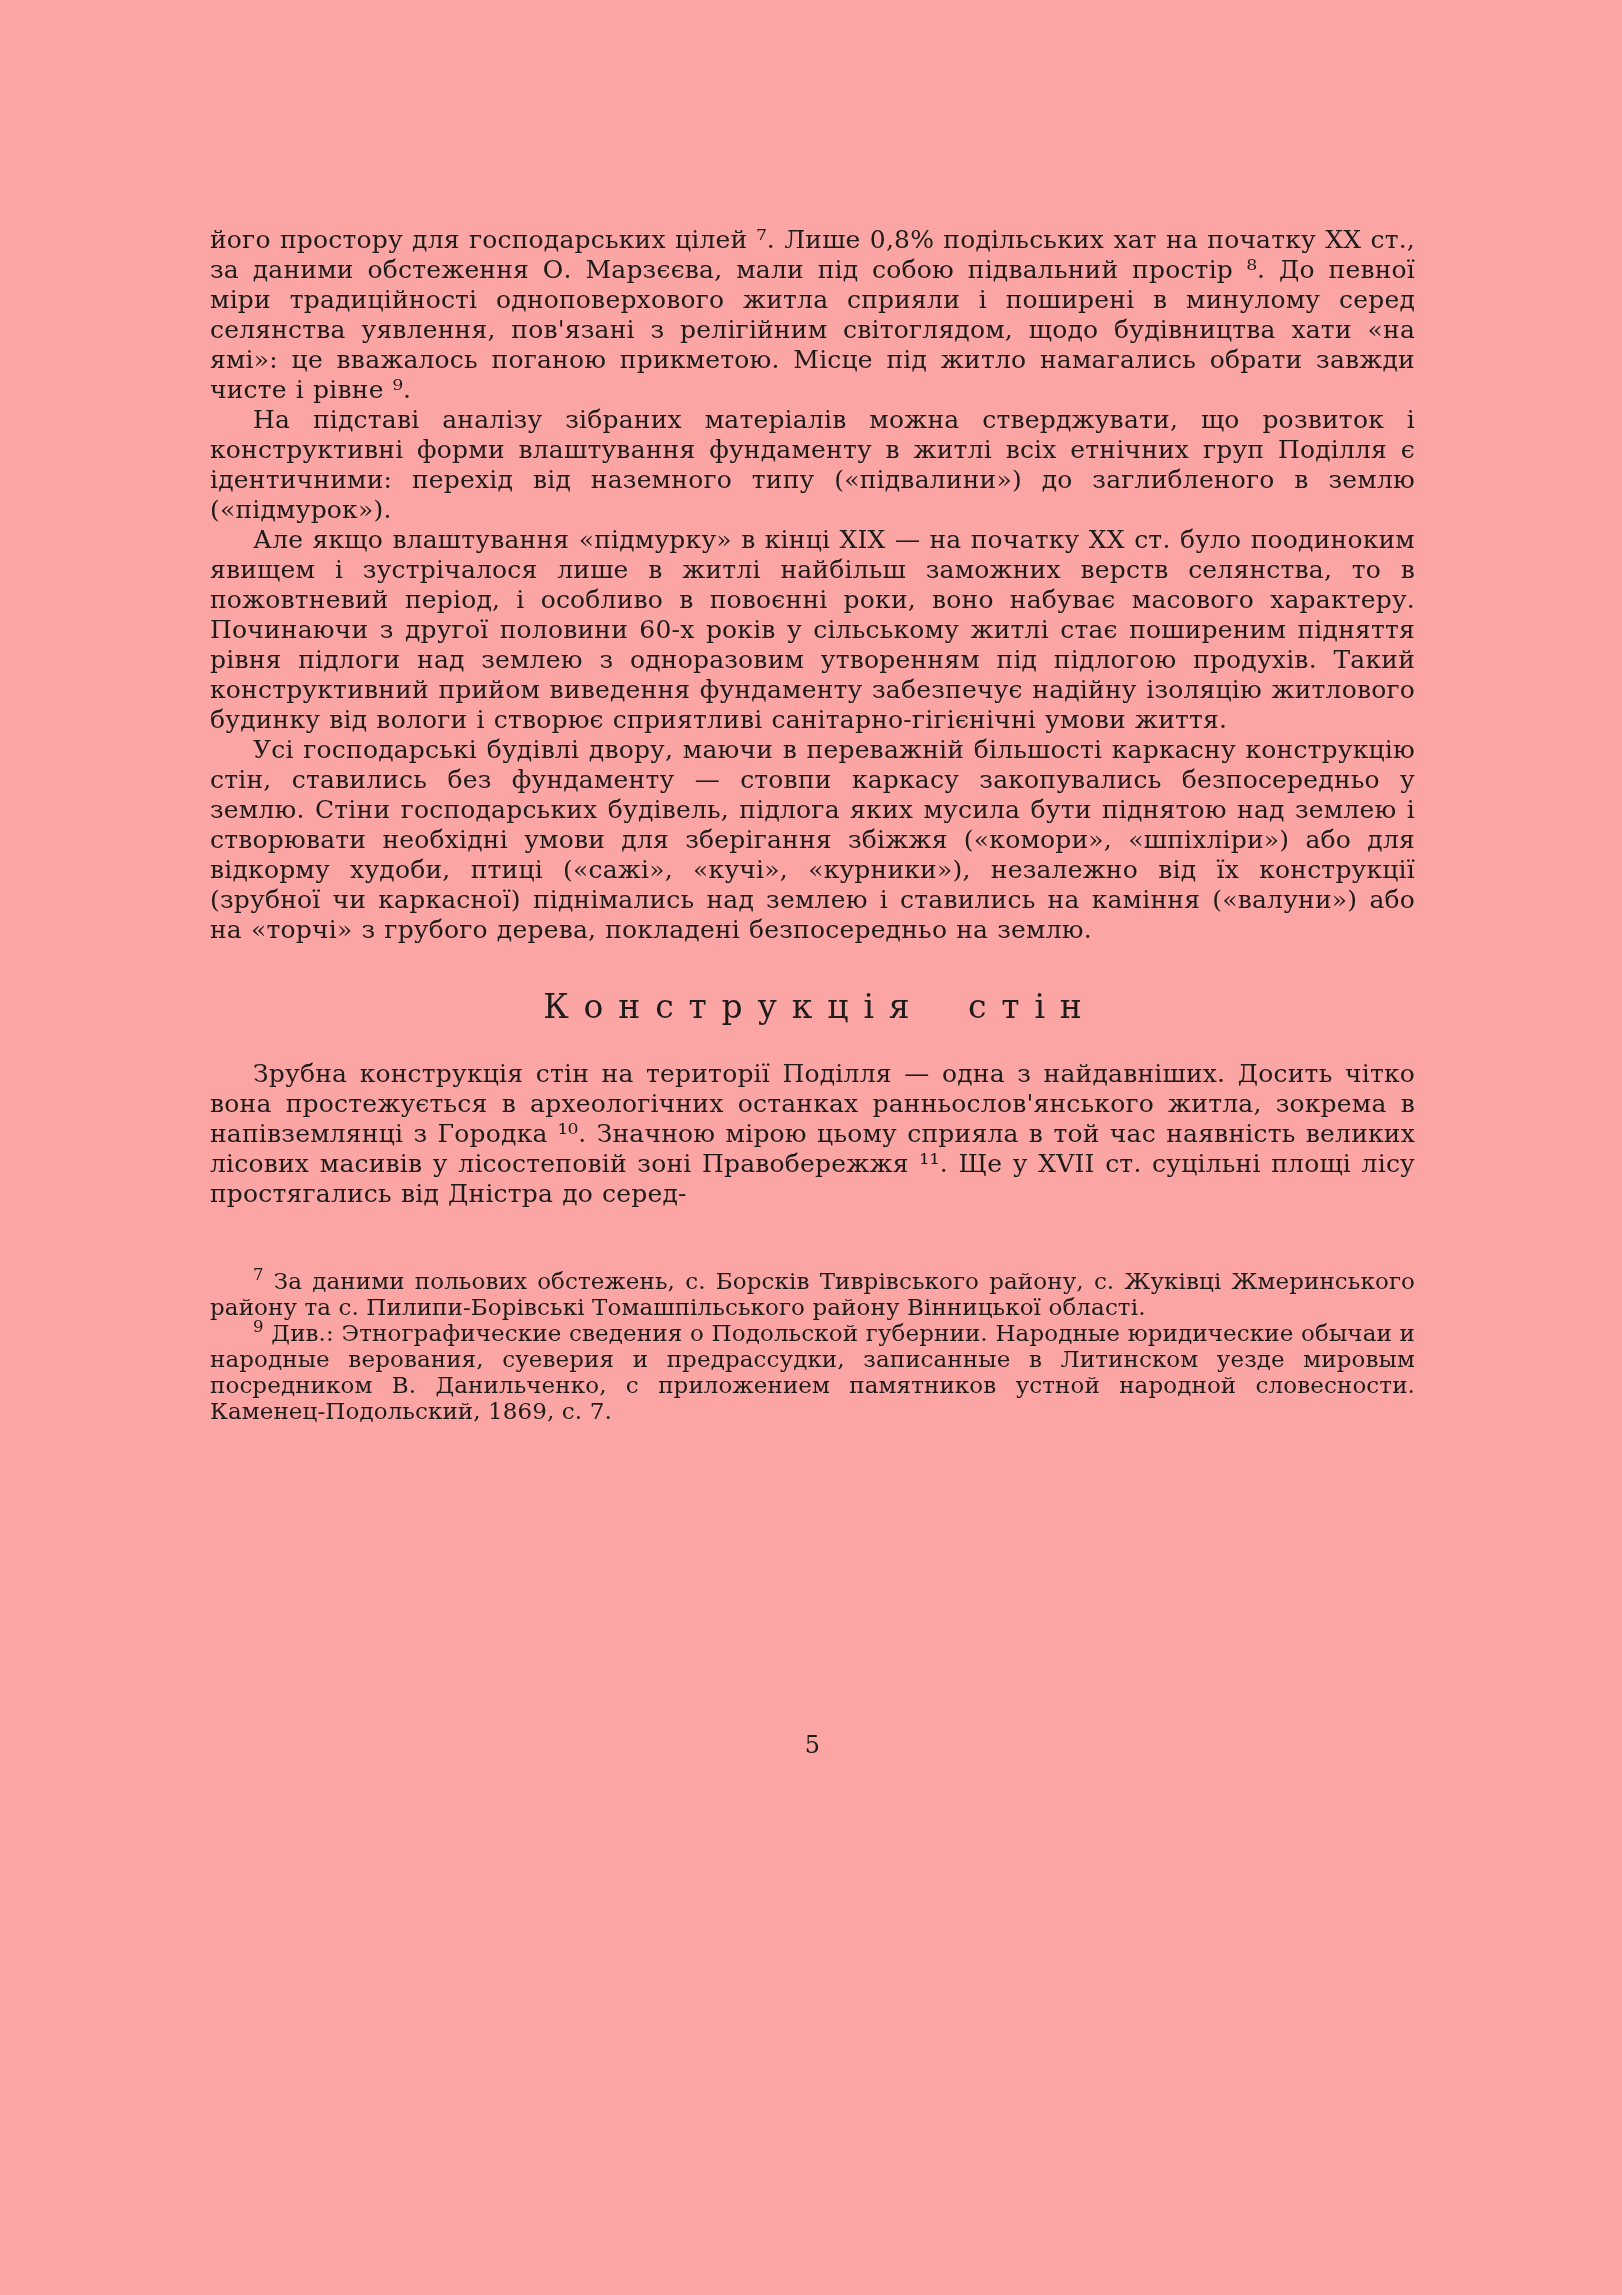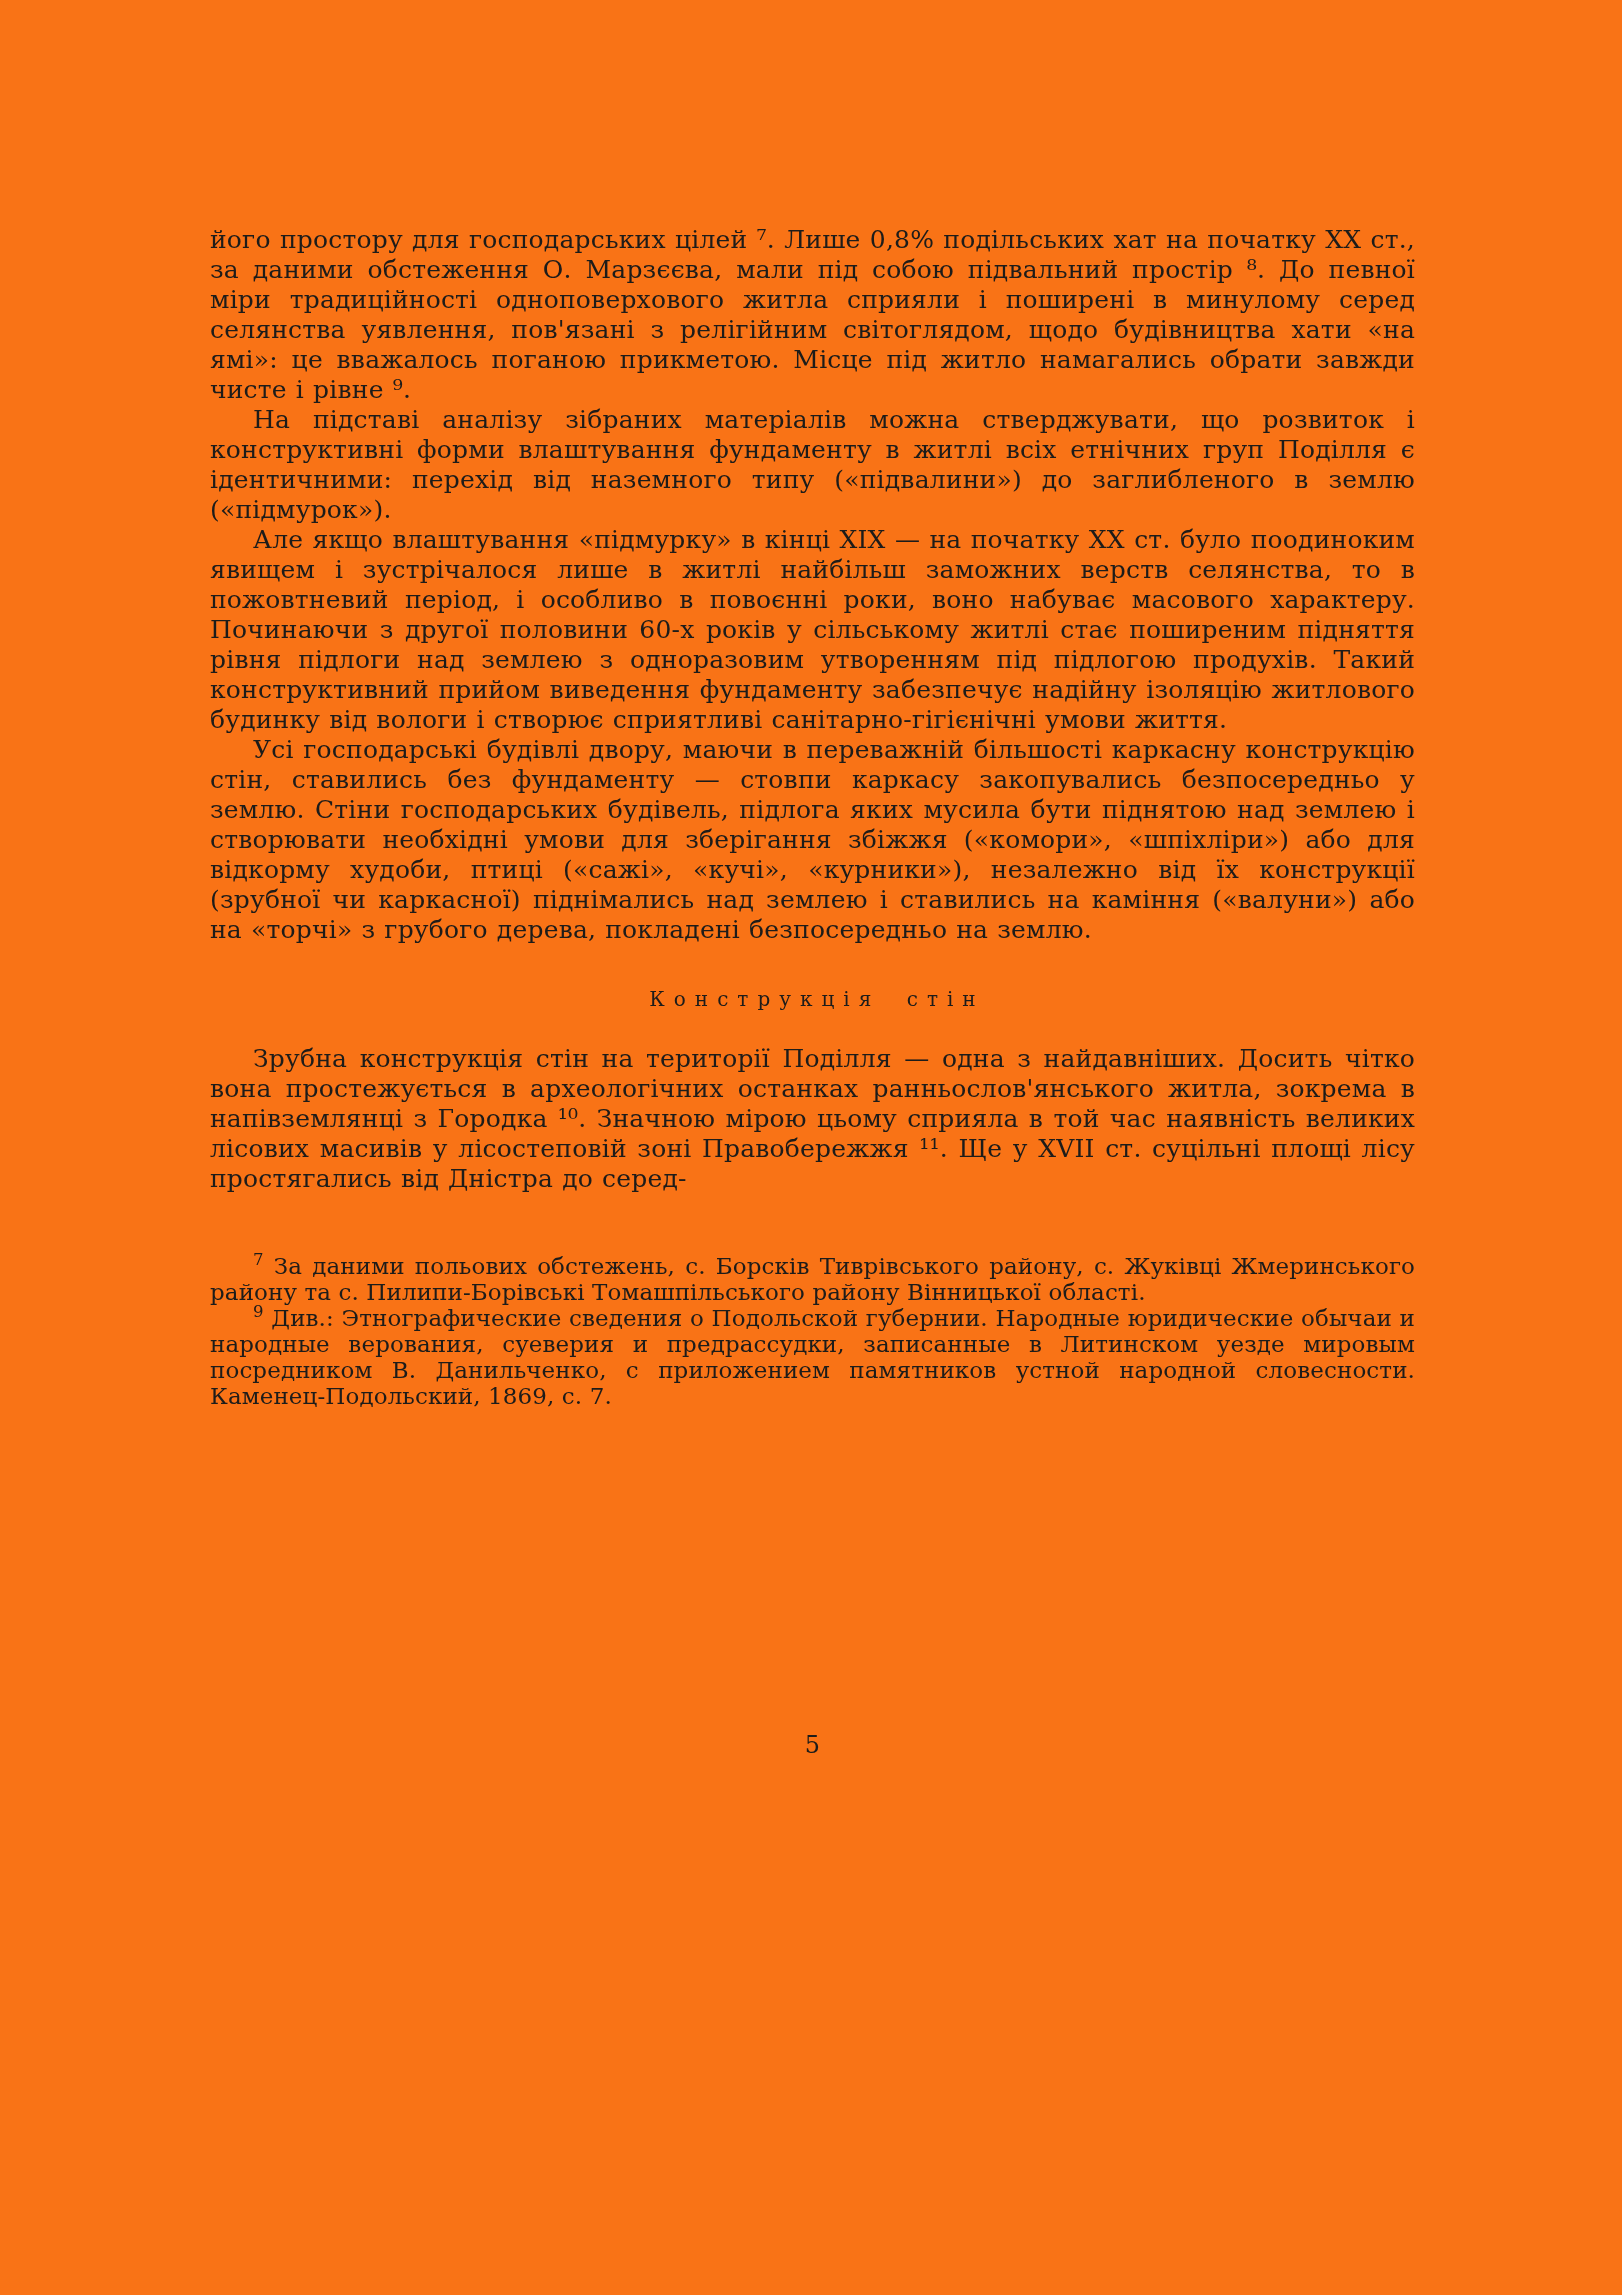--- a/index.html
+++ b/index.html
@@ -4,21 +4,21 @@
 <style>
   html, body {
     margin: 0;
     padding: 0;
     background: #fcfcfa;
   }
   .page {
     position: relative;
     width: 1623px;
     height: 2296px;
-    background: #f97316;
+    background: #fca5a5;
     color: #1d1c1a;
     font-family: "DejaVu Serif", "Liberation Serif", serif;
     overflow: hidden;
   }
   .text-block {
     position: absolute;
     left: 210px;
     top: 225px;
     width: 1205px;
   }
@@ -29,21 +29,21 @@
     text-align: justify;
     text-indent: 43px;
     letter-spacing: 0.2px;
     word-spacing: 0.9px;
   }
   .body-par.no-indent {
     text-indent: 0;
   }
   .section-heading {
     margin: 42px 0 33px 0;
-    font-size: 20px;
+    font-size: 33px;
     font-weight: normal;
     text-align: center;
     letter-spacing: 0.45em;
     word-spacing: 0.55em;
     text-indent: 0.45em;
   }
   .footnotes {
     margin-top: 59px;
   }
   .footnote {

